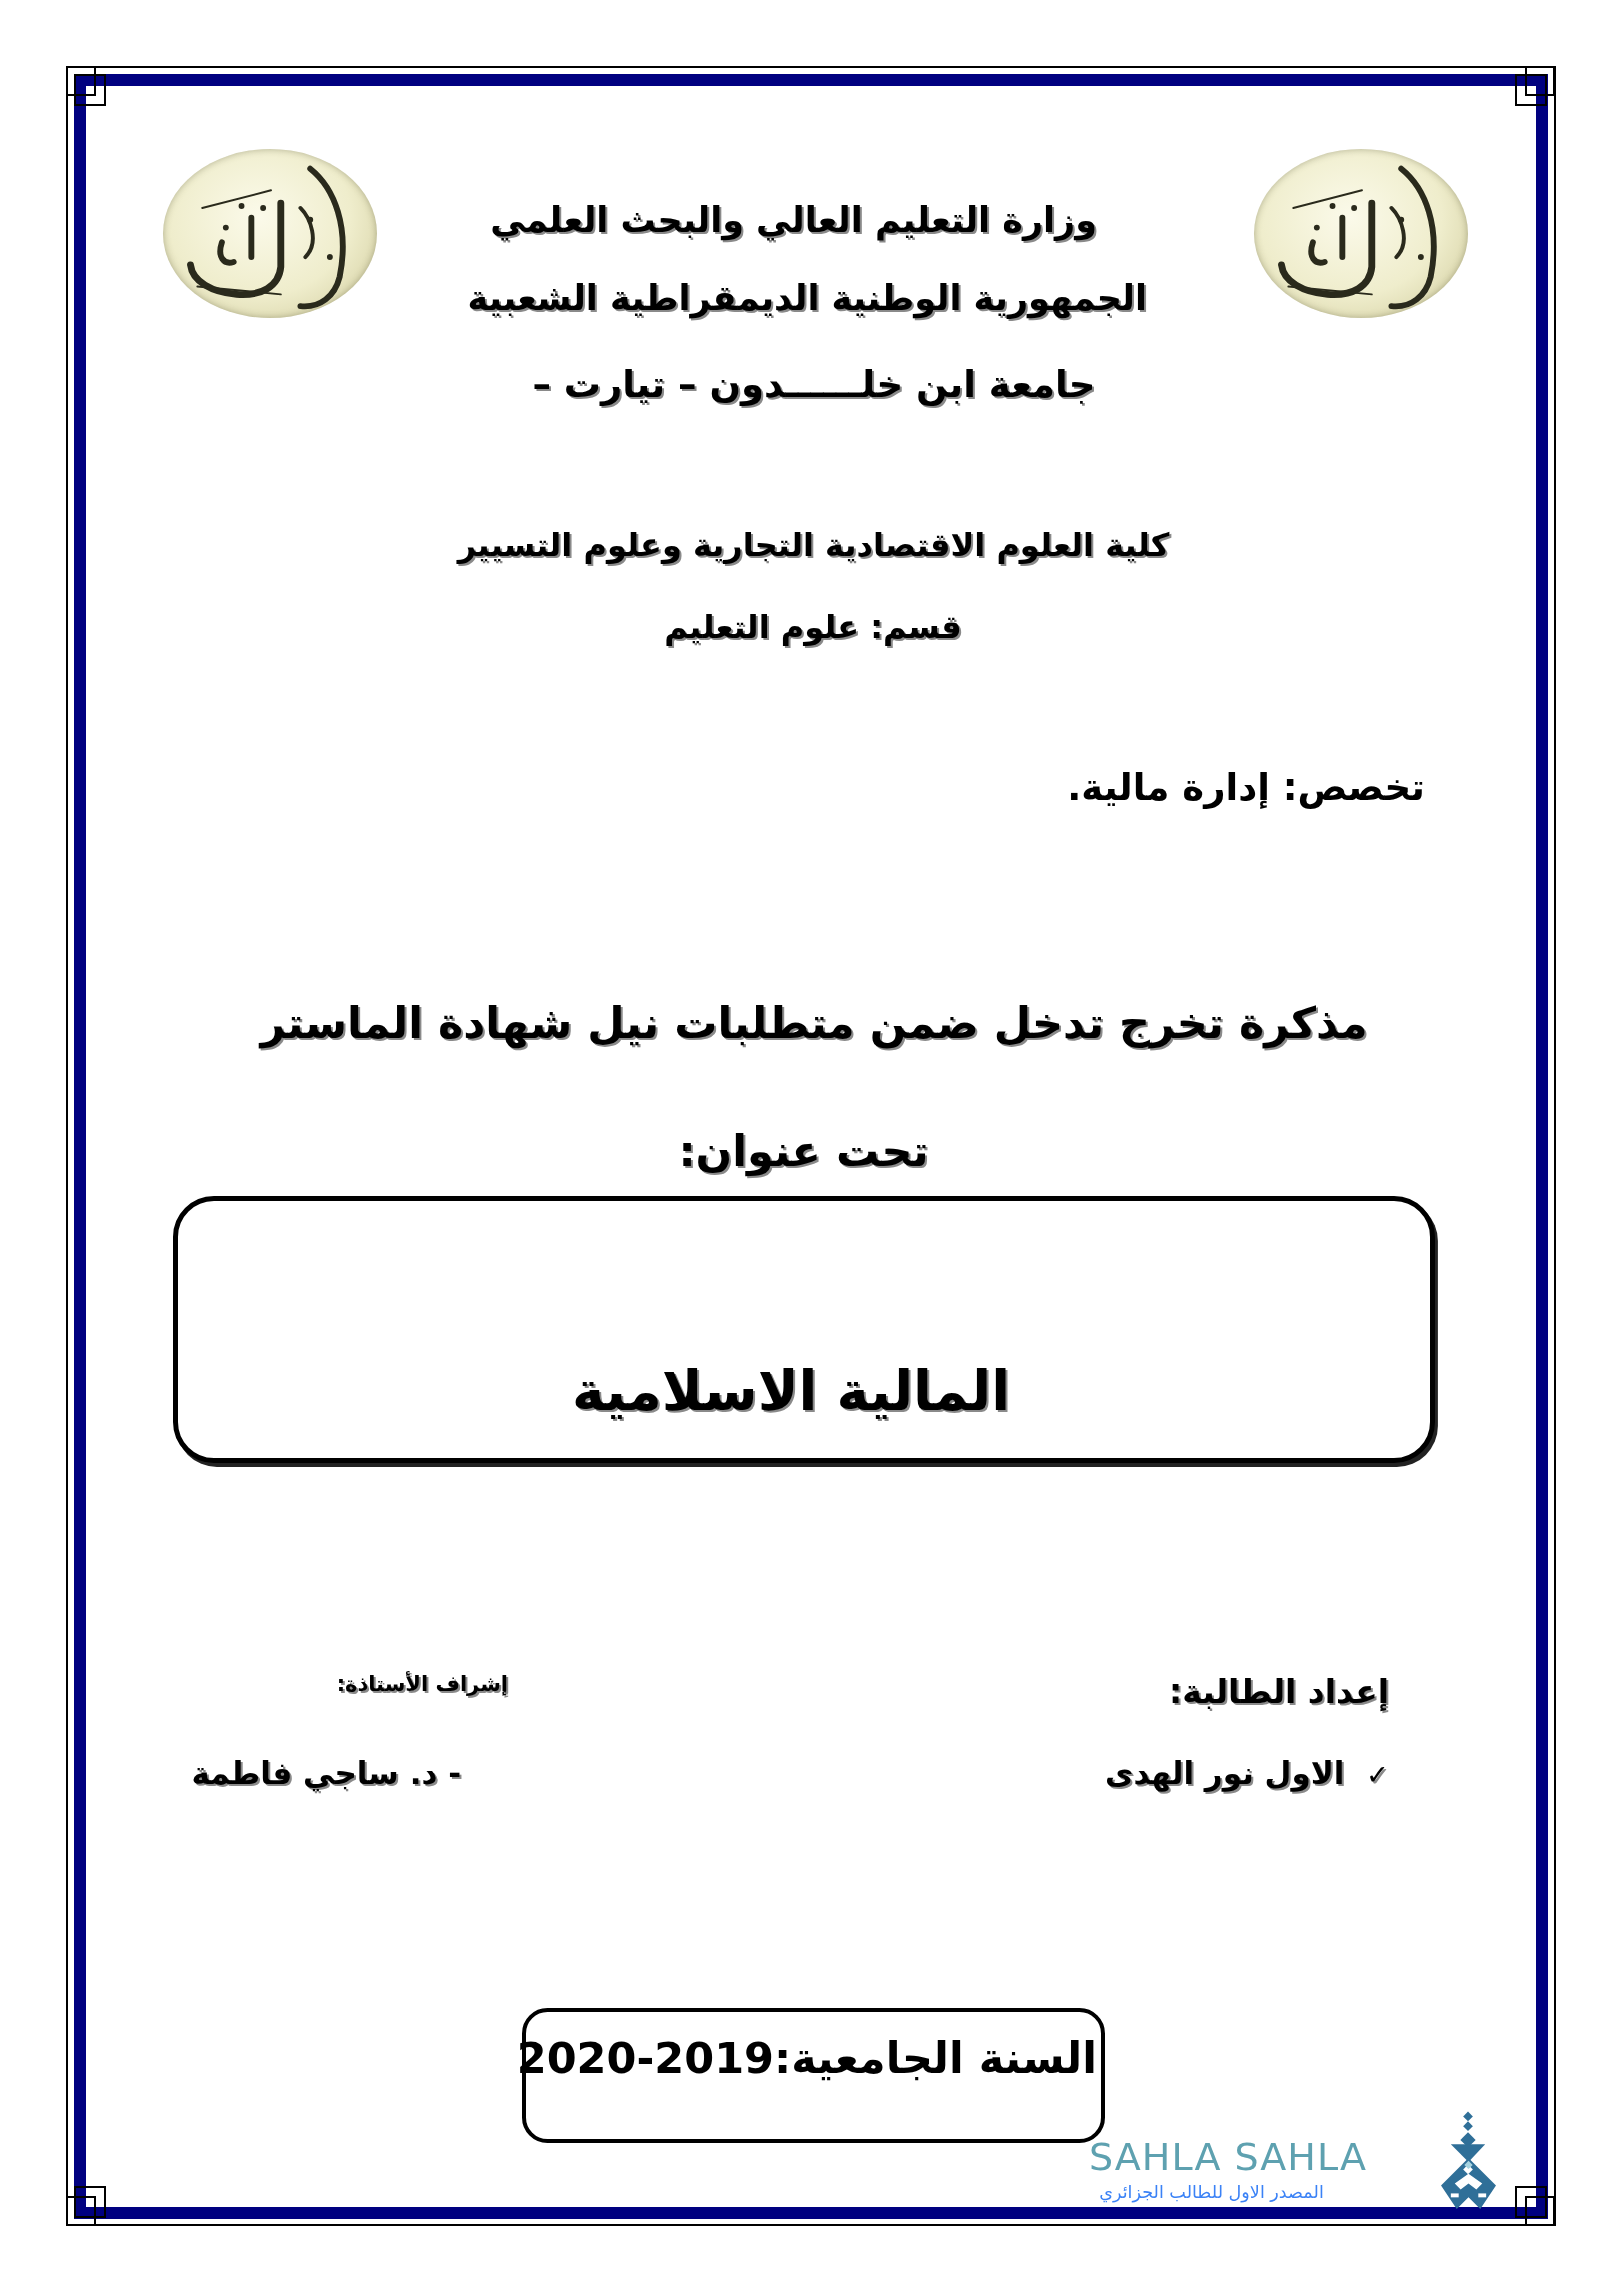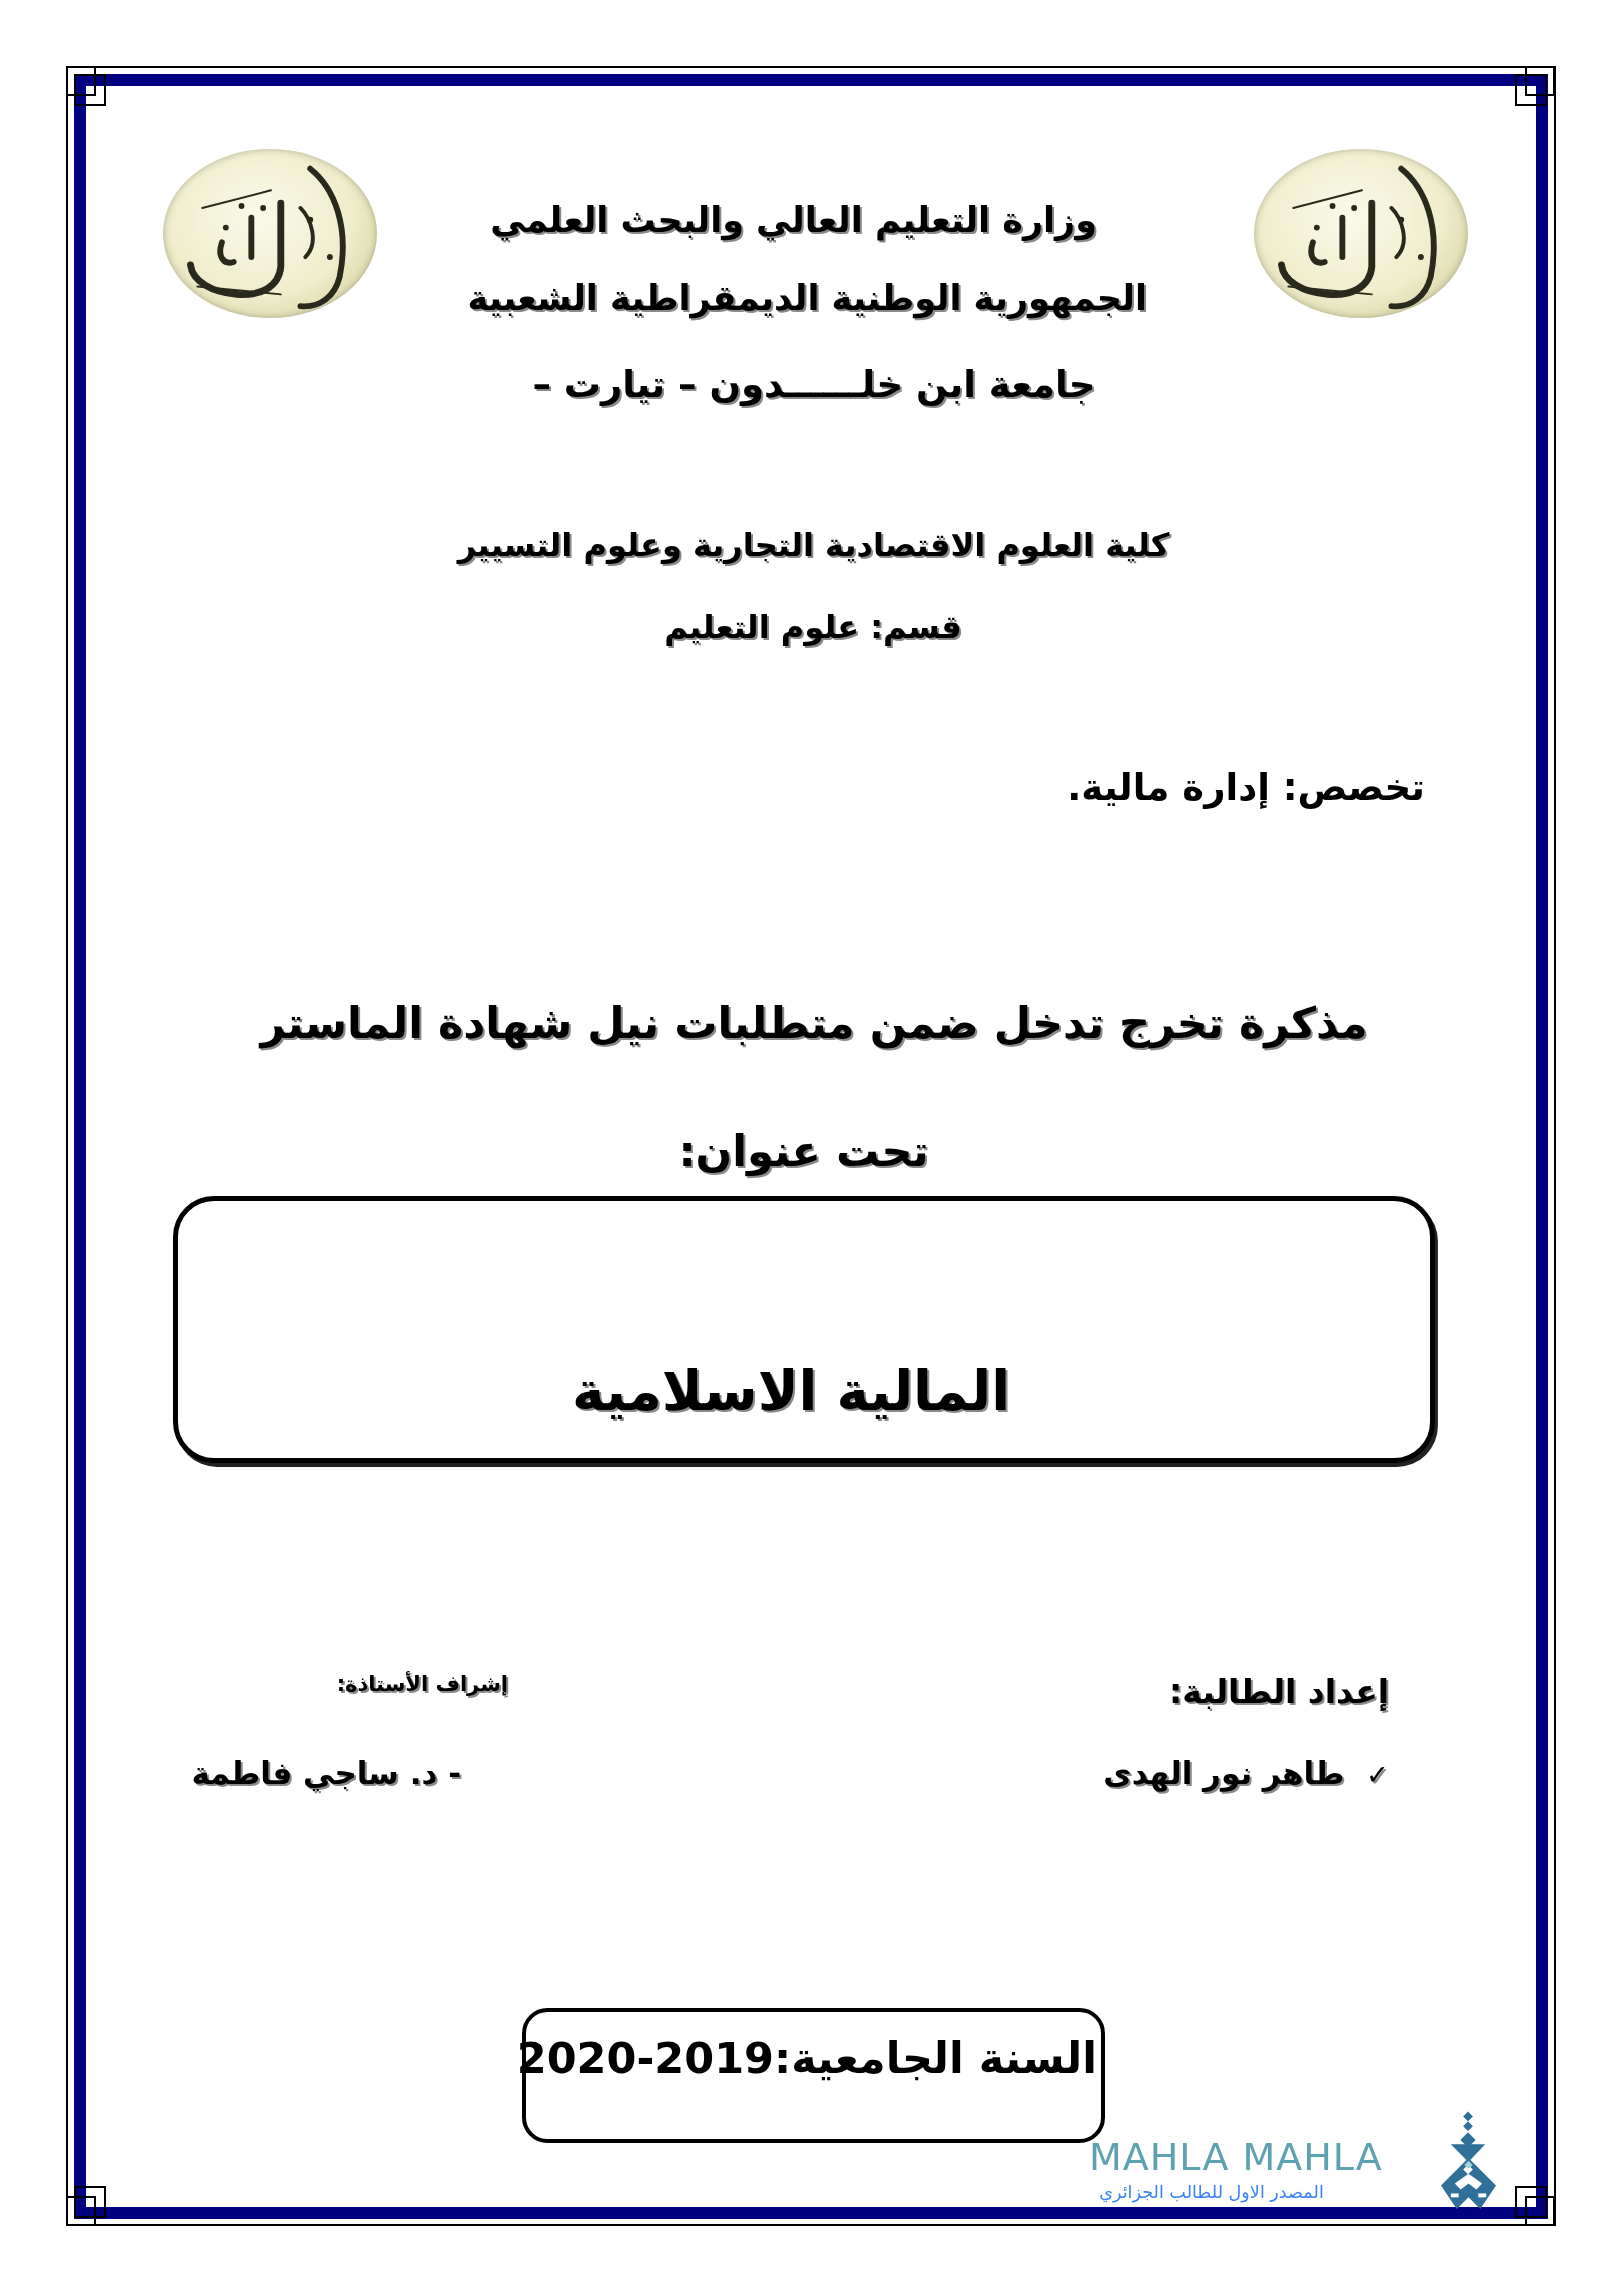--- a/index.html
+++ b/index.html
@@ -138,27 +138,27 @@
   <div class="line spec">تخصص: إدارة مالية.</div>
 
   <div class="line memo shadow">مذكرة تخرج تدخل ضمن متطلبات نيل شهادة الماستر</div>
   <div class="line under shadow">تحت عنوان:</div>
 
   <div class="title-box"></div>
   <div class="line title2 shadow">المالية الاسلامية</div>
 
   <div class="line student-label shadow">إعداد الطالبة:</div>
   <div class="line supervisor-label shadow">إشراف الأستاذة:</div>
-  <div class="line student-name shadow"><span class="check">✓</span><span>طاهر نور الهدى</span></div>
+  <div class="line student-name shadow"><span class="check">✓</span><span>الاول نور الهدى</span></div>
   <div class="line supervisor-name shadow">- د. ساجي فاطمة</div>
 
   <div class="year-box"></div>
   <div class="line year">السنة الجامعية:2019-2020</div>
 
-  <div class="wm-title">MAHLA MAHLA</div>
+  <div class="wm-title">SAHLA SAHLA</div>
   <div class="wm-sub">المصدر الاول للطالب الجزائري</div>
   <svg class="wm-logo" viewBox="0 0 64 106">
     <g fill="#2f6f98">
       <rect x="28" y="2" width="7" height="7" transform="rotate(45 31.5 5.5)"></rect>
       <rect x="28" y="12" width="7" height="7" transform="rotate(45 31.5 15.5)"></rect>
       <rect x="26" y="24" width="11" height="11" transform="rotate(45 31.5 29.5)"></rect>
       <path d="M14 34 L49 34 L32 52 Z"></path>
       <path d="M32 48 L60 76 L44 100 L32 88 L20 100 L4 76 Z"></path>
     </g>
     <g fill="#ffffff">

